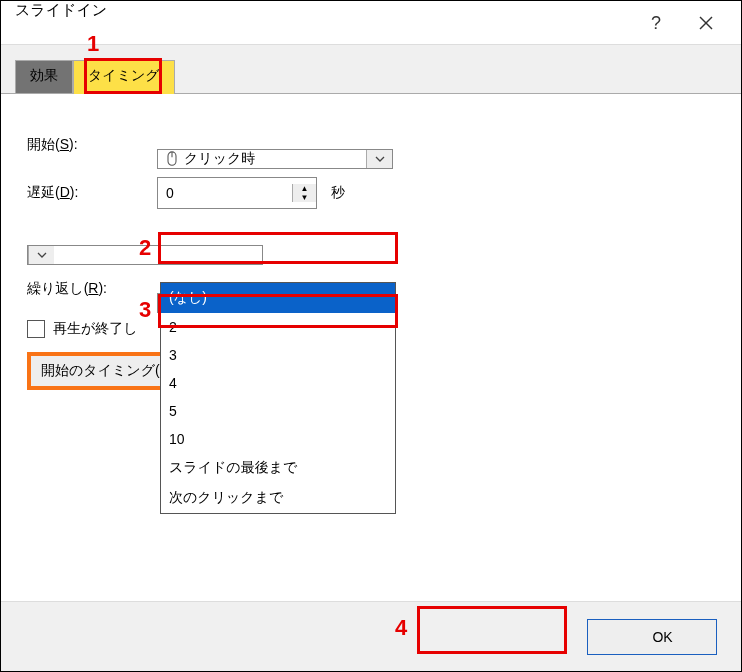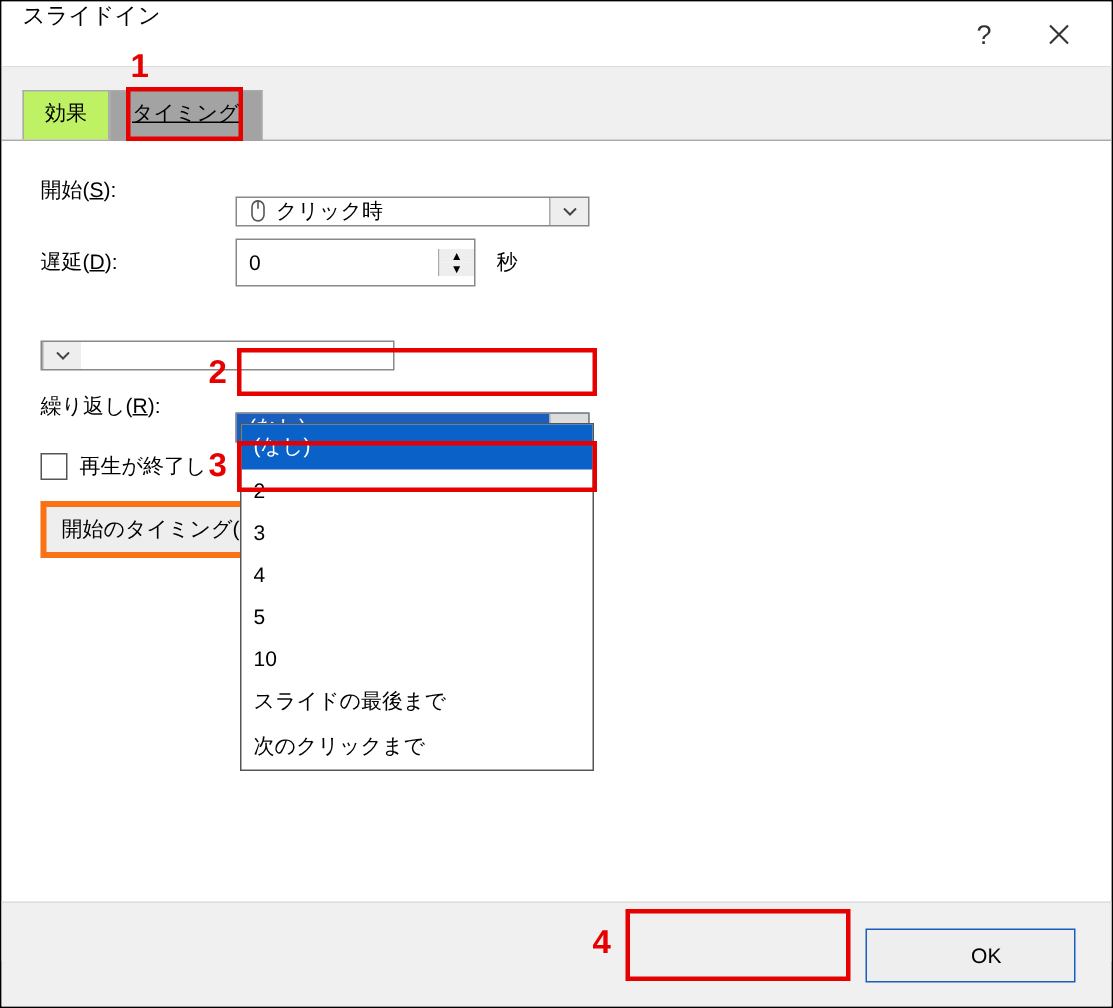--- a/index.html
+++ b/index.html
@@ -33,34 +33,33 @@
     display: flex;
     padding: 14px 0 0 14px;
     background: #f0f0f0;
     height: 48px;
     position: relative;
   }
   .tab {
     padding: 6px 14px 6px 14px;
     border: 1px solid #aaa;
     border-bottom: none;
-    background: #bef264;
+    background: #737373;
     margin-right: 0;
     position: relative;
     top: 1px;
   }
   .tab.active {
-    background: #a3a3a3;
+    background: #fde047;
     z-index: 2;
-    text-decoration: underline;
   }
   .content {
     border-top: 1px solid #aaa;
     background: #fff;
-    padding: 16px 26px;
+    padding: 34px 26px;
     position: relative;
     height: 548px;
   }
   .row {
     display: flex;
     align-items: center;
     margin-bottom: 14px;
     height: 34px;
   }
   .lbl { width: 130px; }
@@ -106,21 +105,21 @@
   }
   .dropdown-list .opt { padding:6px 8px; }
   .dropdown-list .opt.sel { background:#0a62c9; color:#fff;}
   .footer {
     position:absolute; bottom:0; left:0; right:0;
     height:70px; display:flex; justify-content:flex-end; align-items:center;
     padding:0 24px; gap:16px; background:#f0f0f0;
     border-top:1px solid #ddd;
   }
   .dlg-btn {
-    width:140px; height:36px; border:1px solid #888; background:#eee;
+    width:130px; height:36px; border:1px solid #888; background:#eee;
     display:flex; align-items:center; justify-content:center;padding-left:21px;
   }
   .dlg-btn.primary { border:1px solid #1a5fbf;}
   
   .anno { position:absolute; border:3px solid #e60000; pointer-events:none; z-index:10;}
   .anum { position:absolute; color:#e60000; font-weight:bold; font-size:22px; z-index:11; font-family: Arial, sans-serif;}
   .underline { text-decoration: underline; }
   .mouse-icon { width:12px; height:16px; }
 </style>
 </head>

